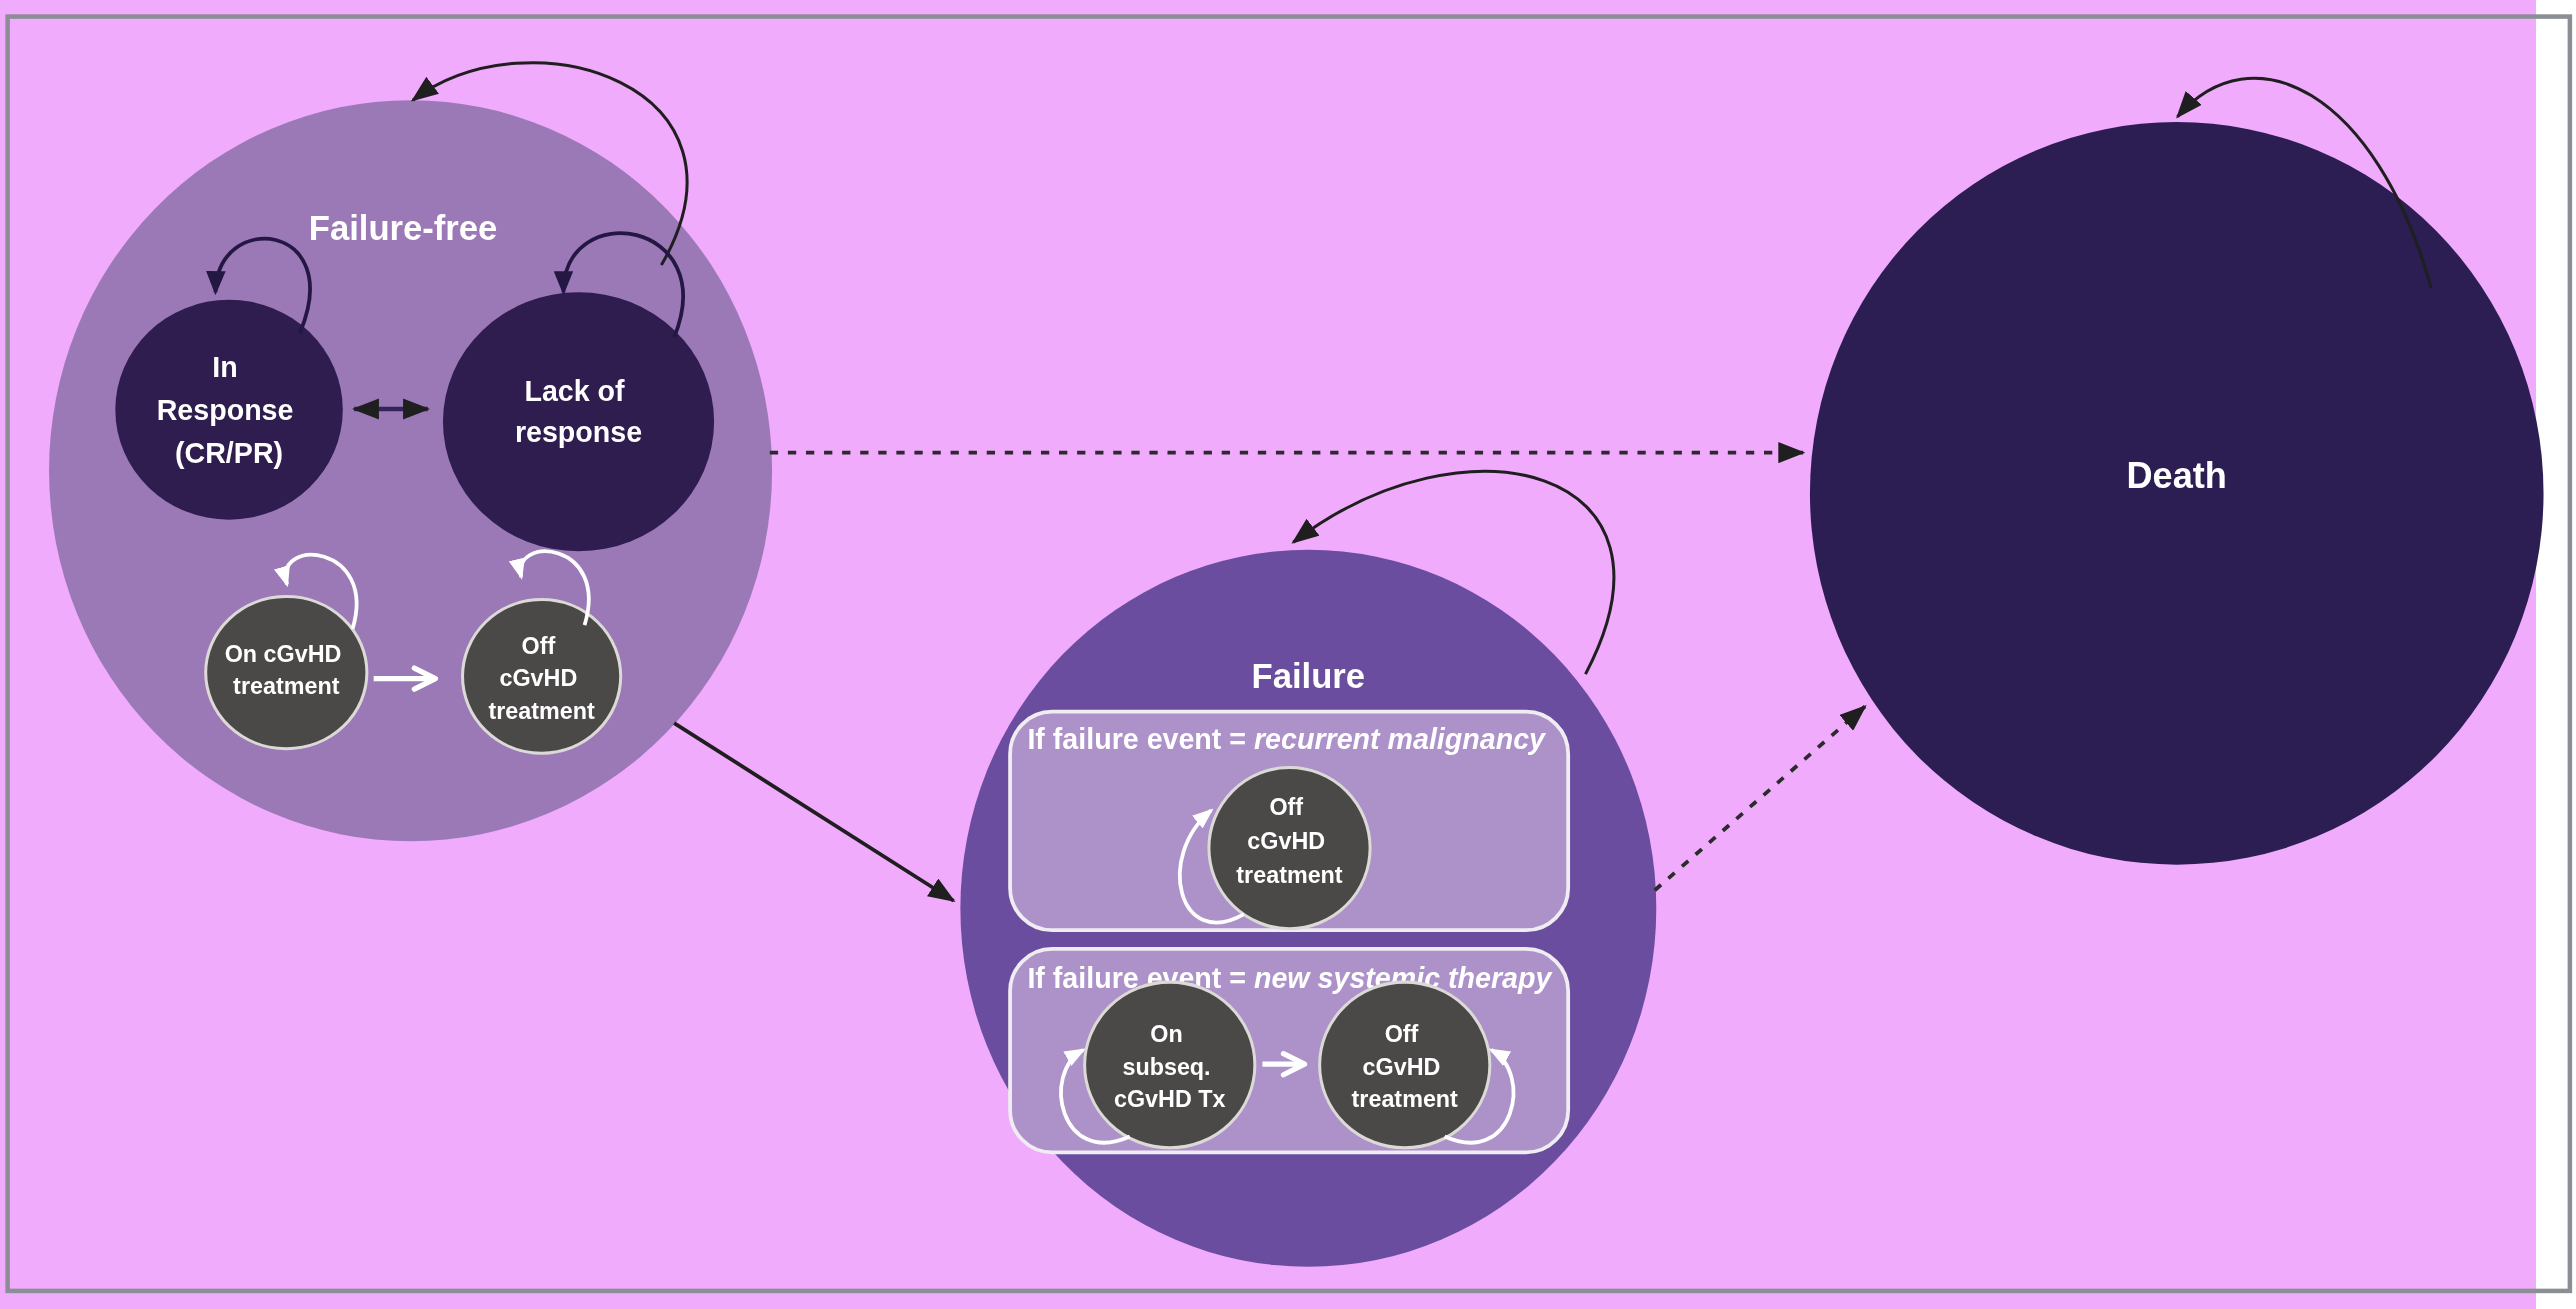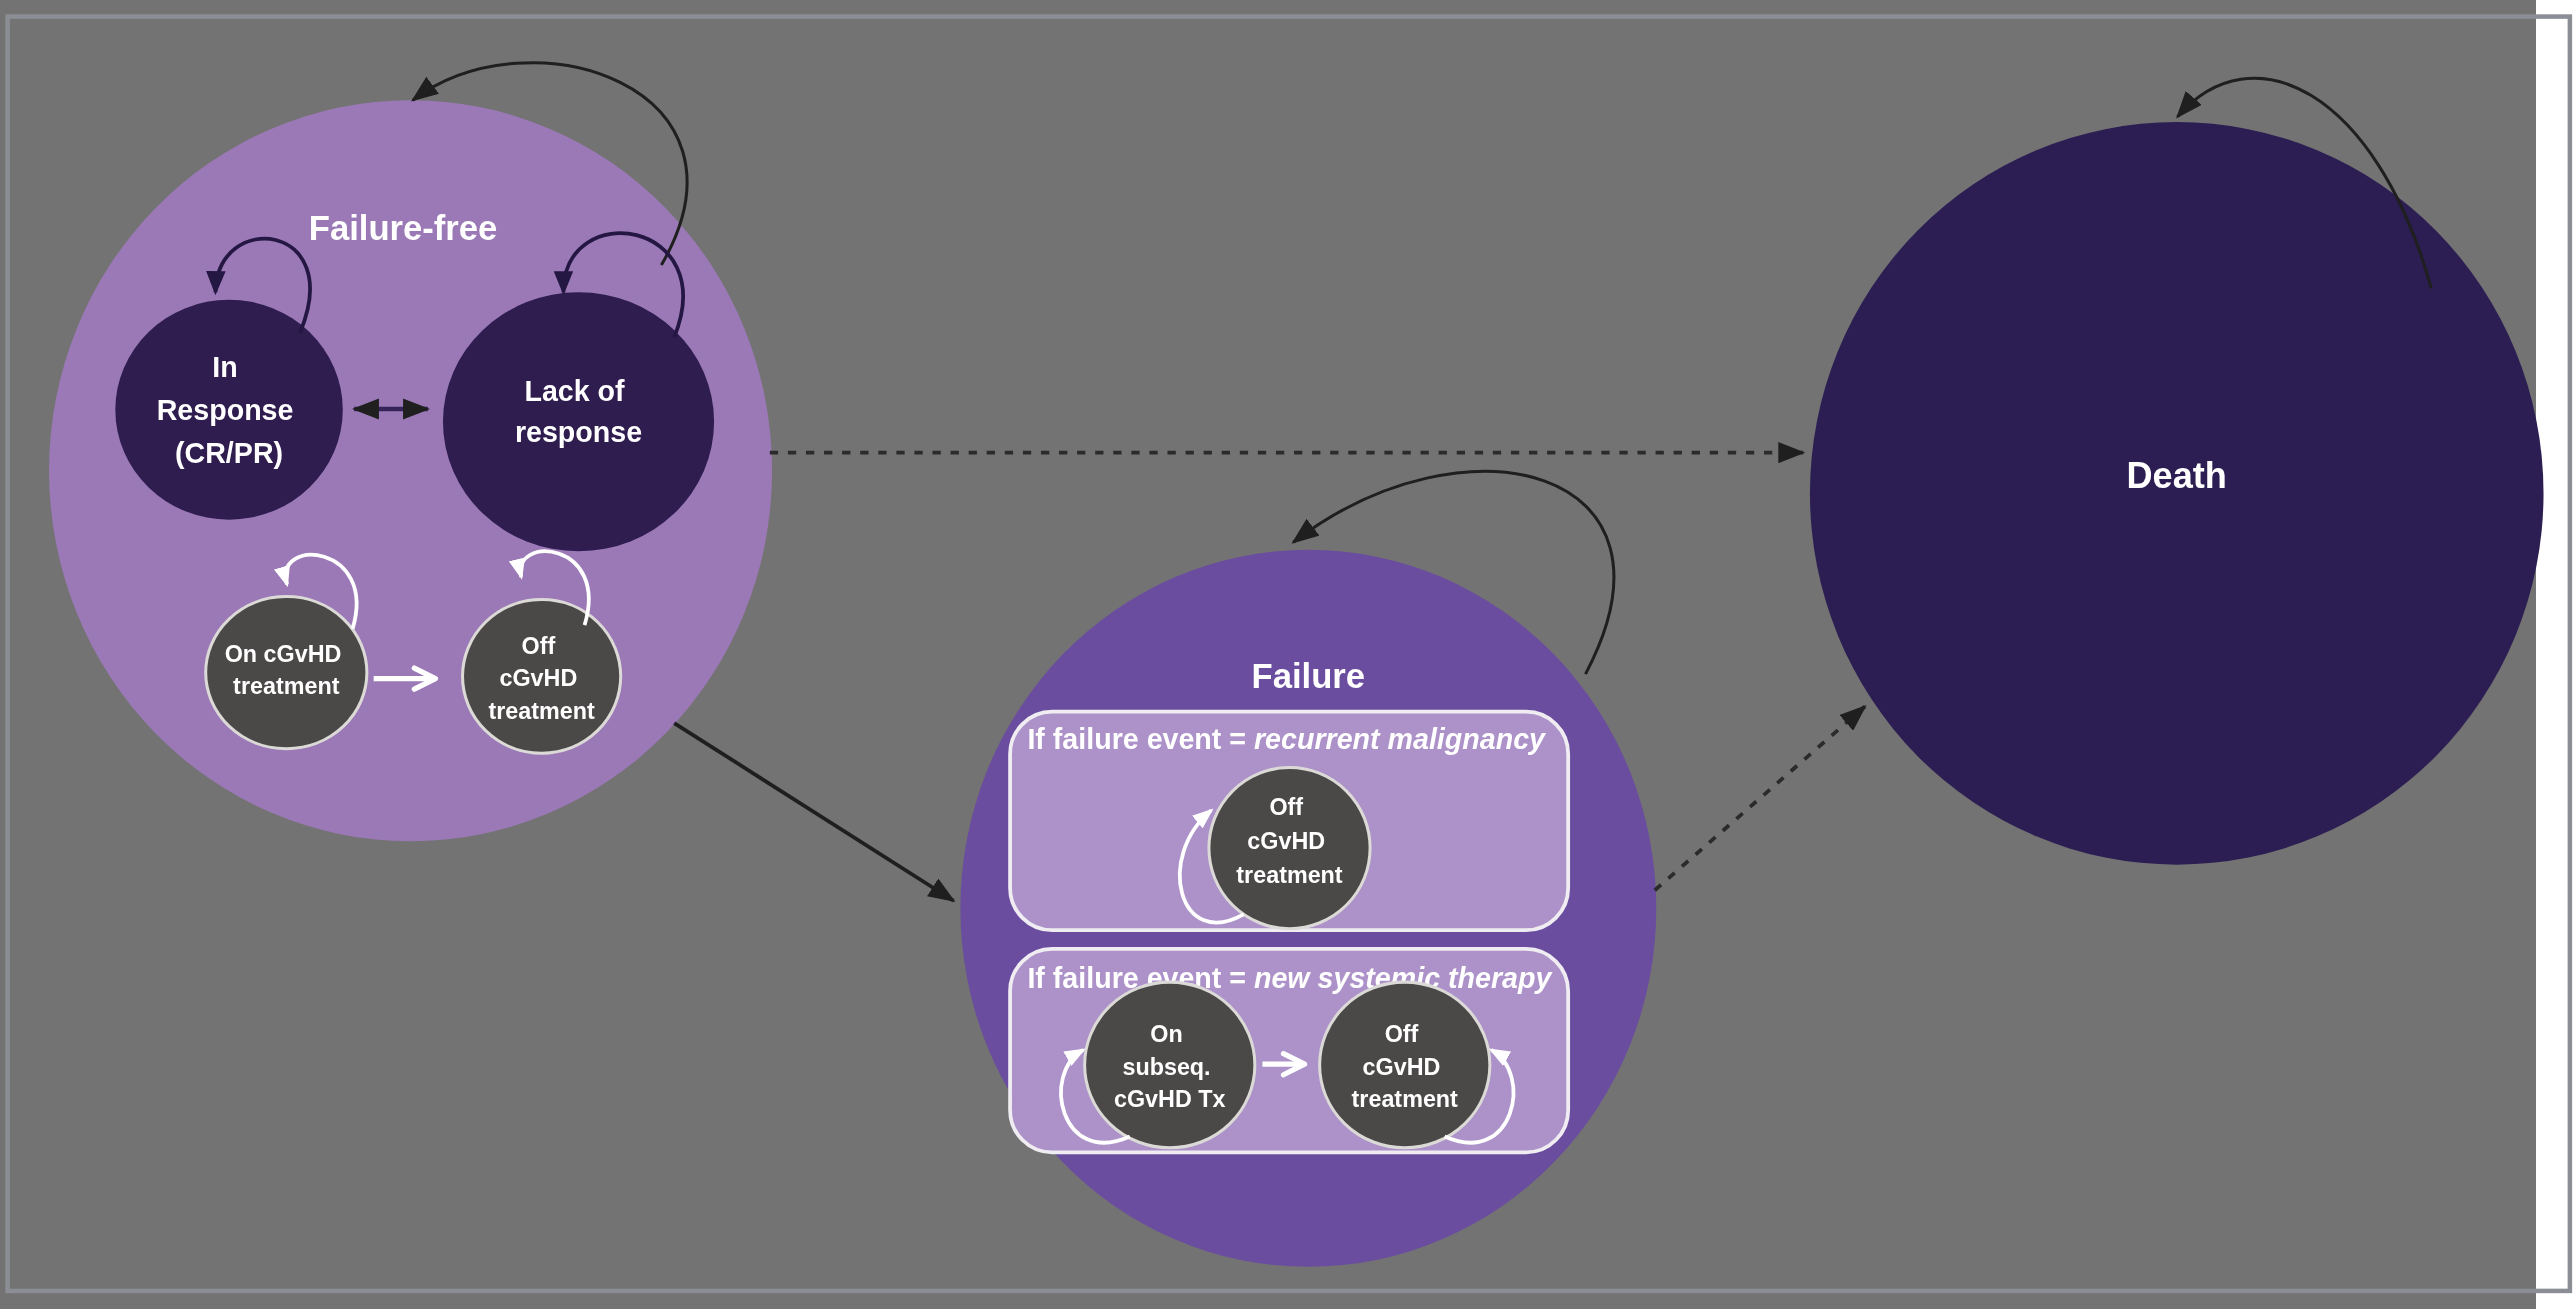--- a/index.html
+++ b/index.html
@@ -1,16 +1,16 @@
 <!DOCTYPE html>
 <html style="font-size:12px"><head>
 <meta charset="utf-8">
 <style>
   html, body { margin: 0; padding: 0; background: #ffffff; }
-  .stage { position: relative; width: 2536px; height: 1309px; background: #737373; }
+  .stage { position: relative; width: 2536px; height: 1309px; background: #f0abfc; }
   svg { display: block; }
   text, tspan {
     font-family: "Liberation Sans", "DejaVu Sans", sans-serif;
     fill: #ffffff;
   }
   .t-title   { font-size: 46px; font-weight: bold; text-anchor: middle; }
   .t-death   { font-size: 48px; font-weight: bold; text-anchor: middle; }
   .t-node    { font-size: 38px; font-weight: bold; text-anchor: middle; }
   .t-gray    { font-size: 31px; font-weight: bold; text-anchor: middle; }
   .t-header  { font-size: 38px; font-weight: bold; text-anchor: start; }

